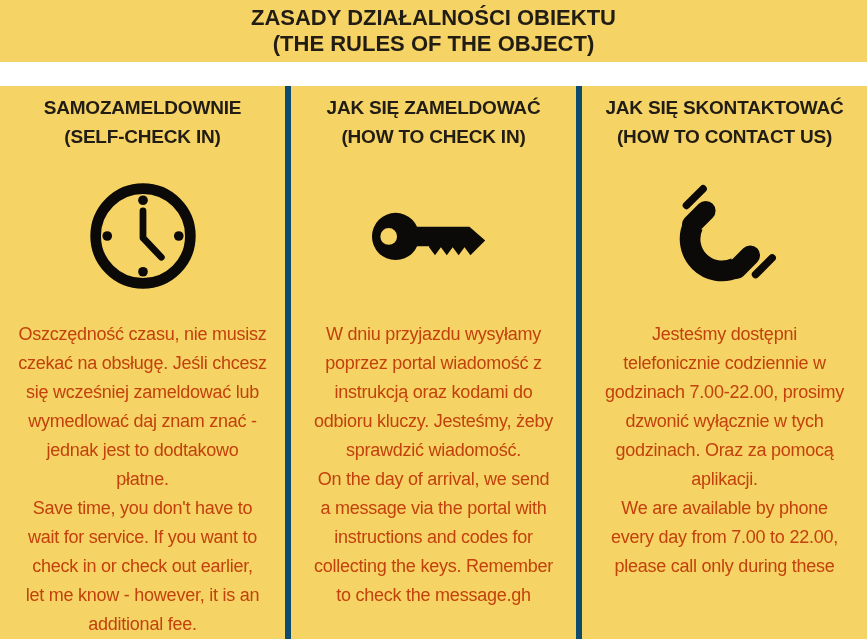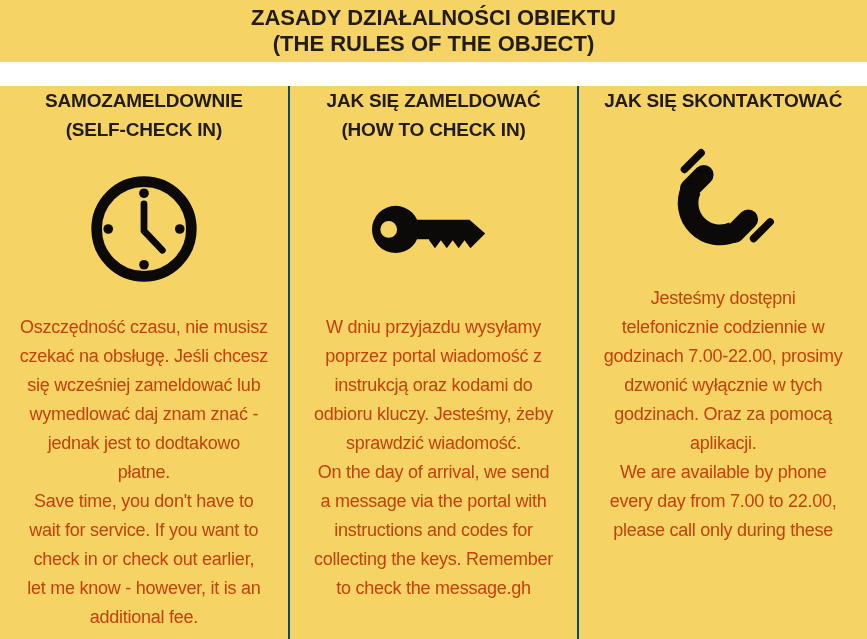--- a/index.html
+++ b/index.html
@@ -18,23 +18,23 @@
   .header .h-line {
     font-weight:bold; font-size:22px; line-height:26px; text-align:center; color:#211c14;
   }
 
   .gap { height:24px; background:#ffffff; }
 
   .columns { flex:1; display:flex; }
   .col {
     flex:1; background:#f6d365;
     display:flex; flex-direction:column; align-items:center;
-    overflow:hidden;
+    padding-top:7px; overflow:hidden;
   }
-  .col + .col { border-left:2px solid #0c4a6e; }
+  .col + .col { border-left:6px solid #0c4a6e; }
 
   .col-title { text-align:center; }
   .col-title .t-line {
     font-weight:bold; font-size:19px; line-height:29px; color:#211c14; letter-spacing:-0.2px;
   }
 
   .icon-box {
     height:169px; width:100%;
     display:flex; align-items:center; justify-content:center;
   }
@@ -110,20 +110,21 @@
 On the day of arrival, we send
 a message via the portal with
 instructions and codes for
 collecting the keys. Remember
 to check the message.gh</div>
     </div>
 
     <div class="col">
       <div class="col-title">
         <div class="t-line">JAK SIĘ SKONTAKTOWAĆ</div>
+        <div class="t-line">(HOW TO CONTACT US)</div>
       </div>
       <div class="icon-box">
         <svg width="124" height="124" viewBox="-6 -6 132 132">
           <g transform="rotate(-45 60 60)">
             <path class="stroke-ink" d="M44 28 A 34 34 0 0 0 44 92" stroke-width="22"></path>
             <rect class="ink" x="33" y="16" width="42" height="21" rx="10.5"></rect>
             <rect class="ink" x="33" y="83" width="42" height="21" rx="10.5"></rect>
             <rect class="ink" x="50" y="4" width="33" height="8" rx="4"></rect>
             <rect class="ink" x="50" y="108" width="33" height="8" rx="4"></rect>
           </g>

